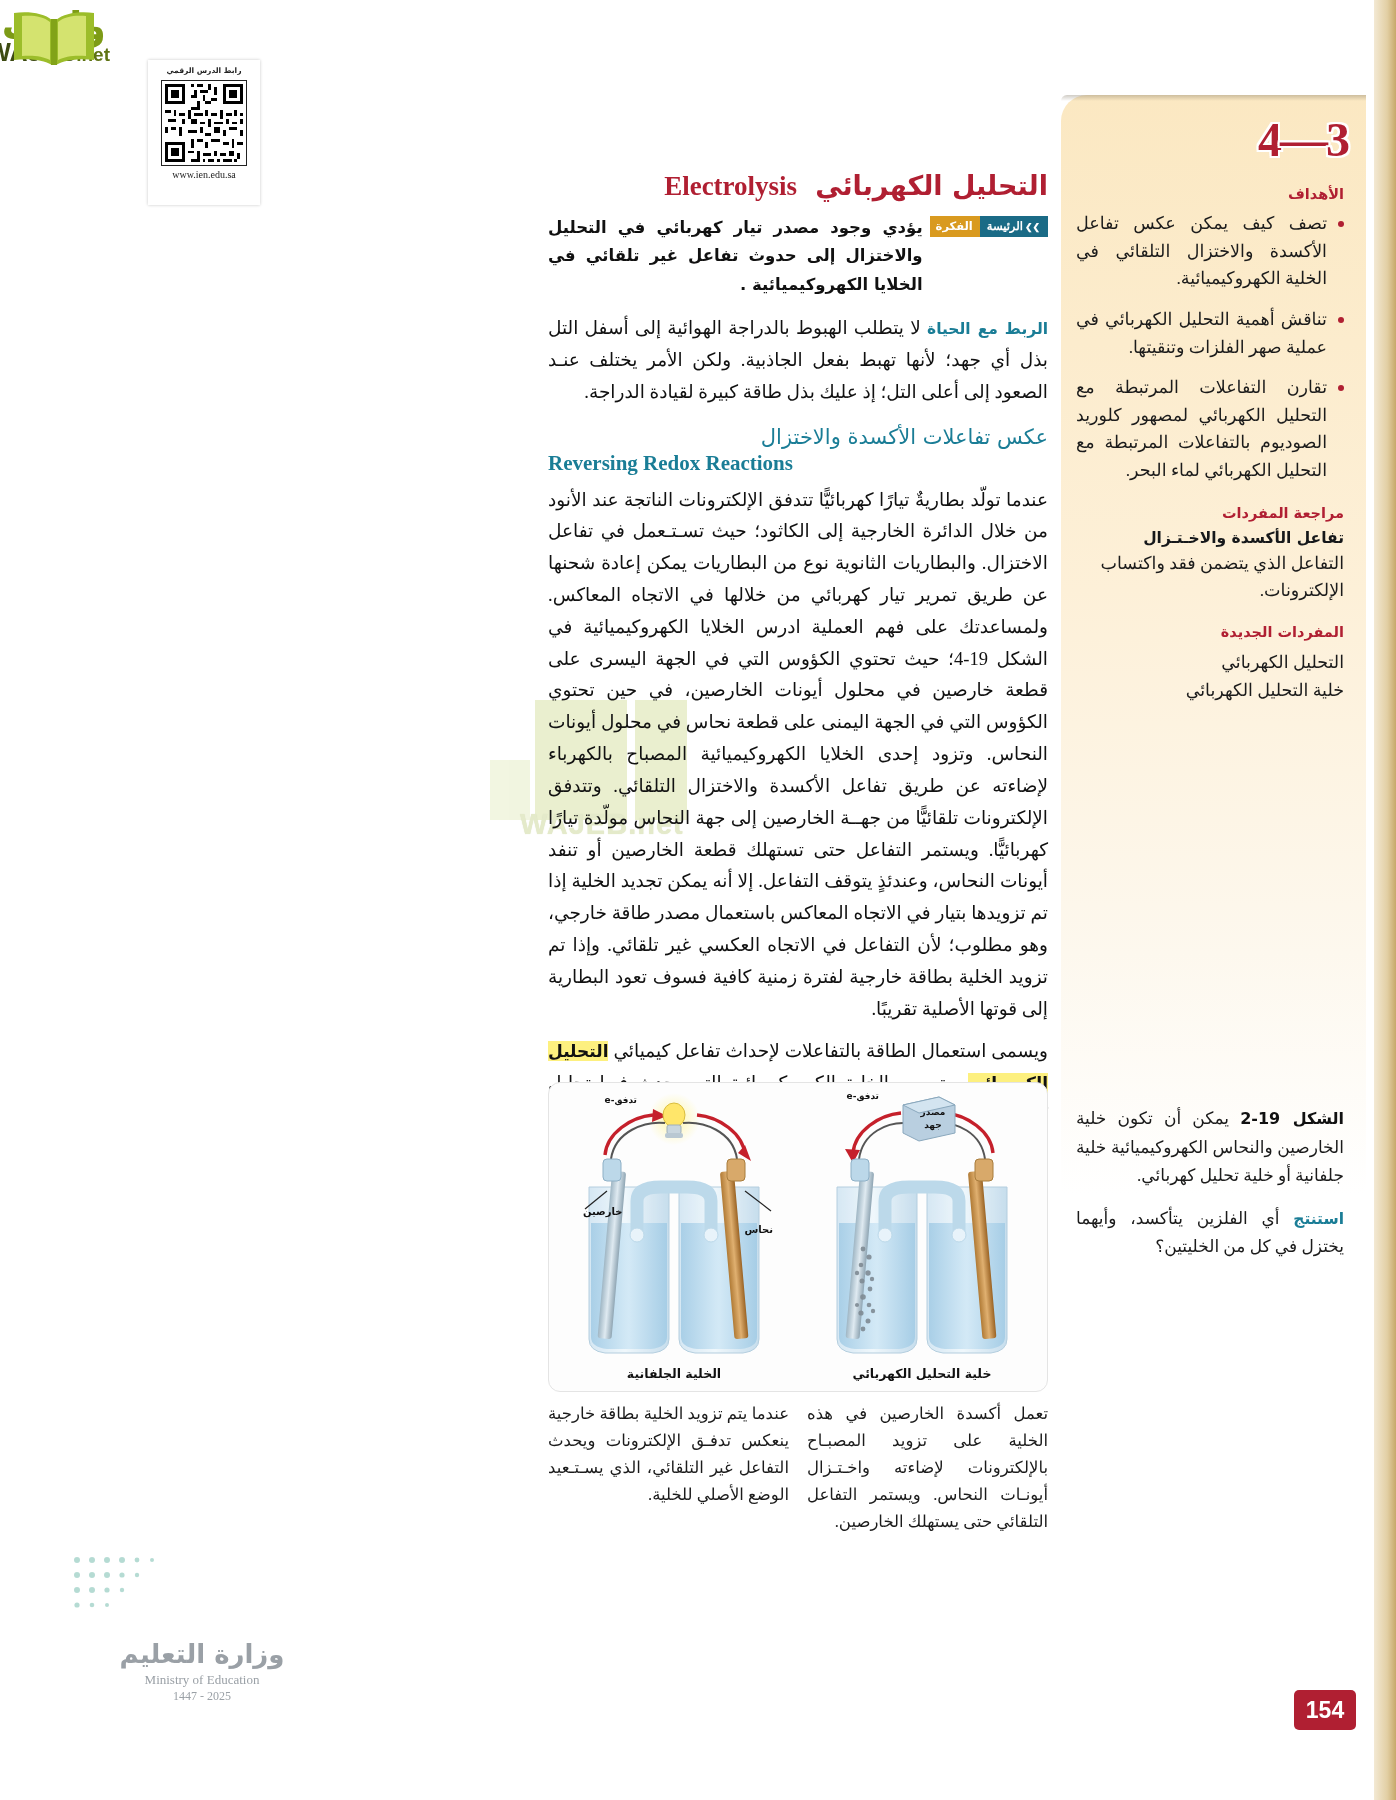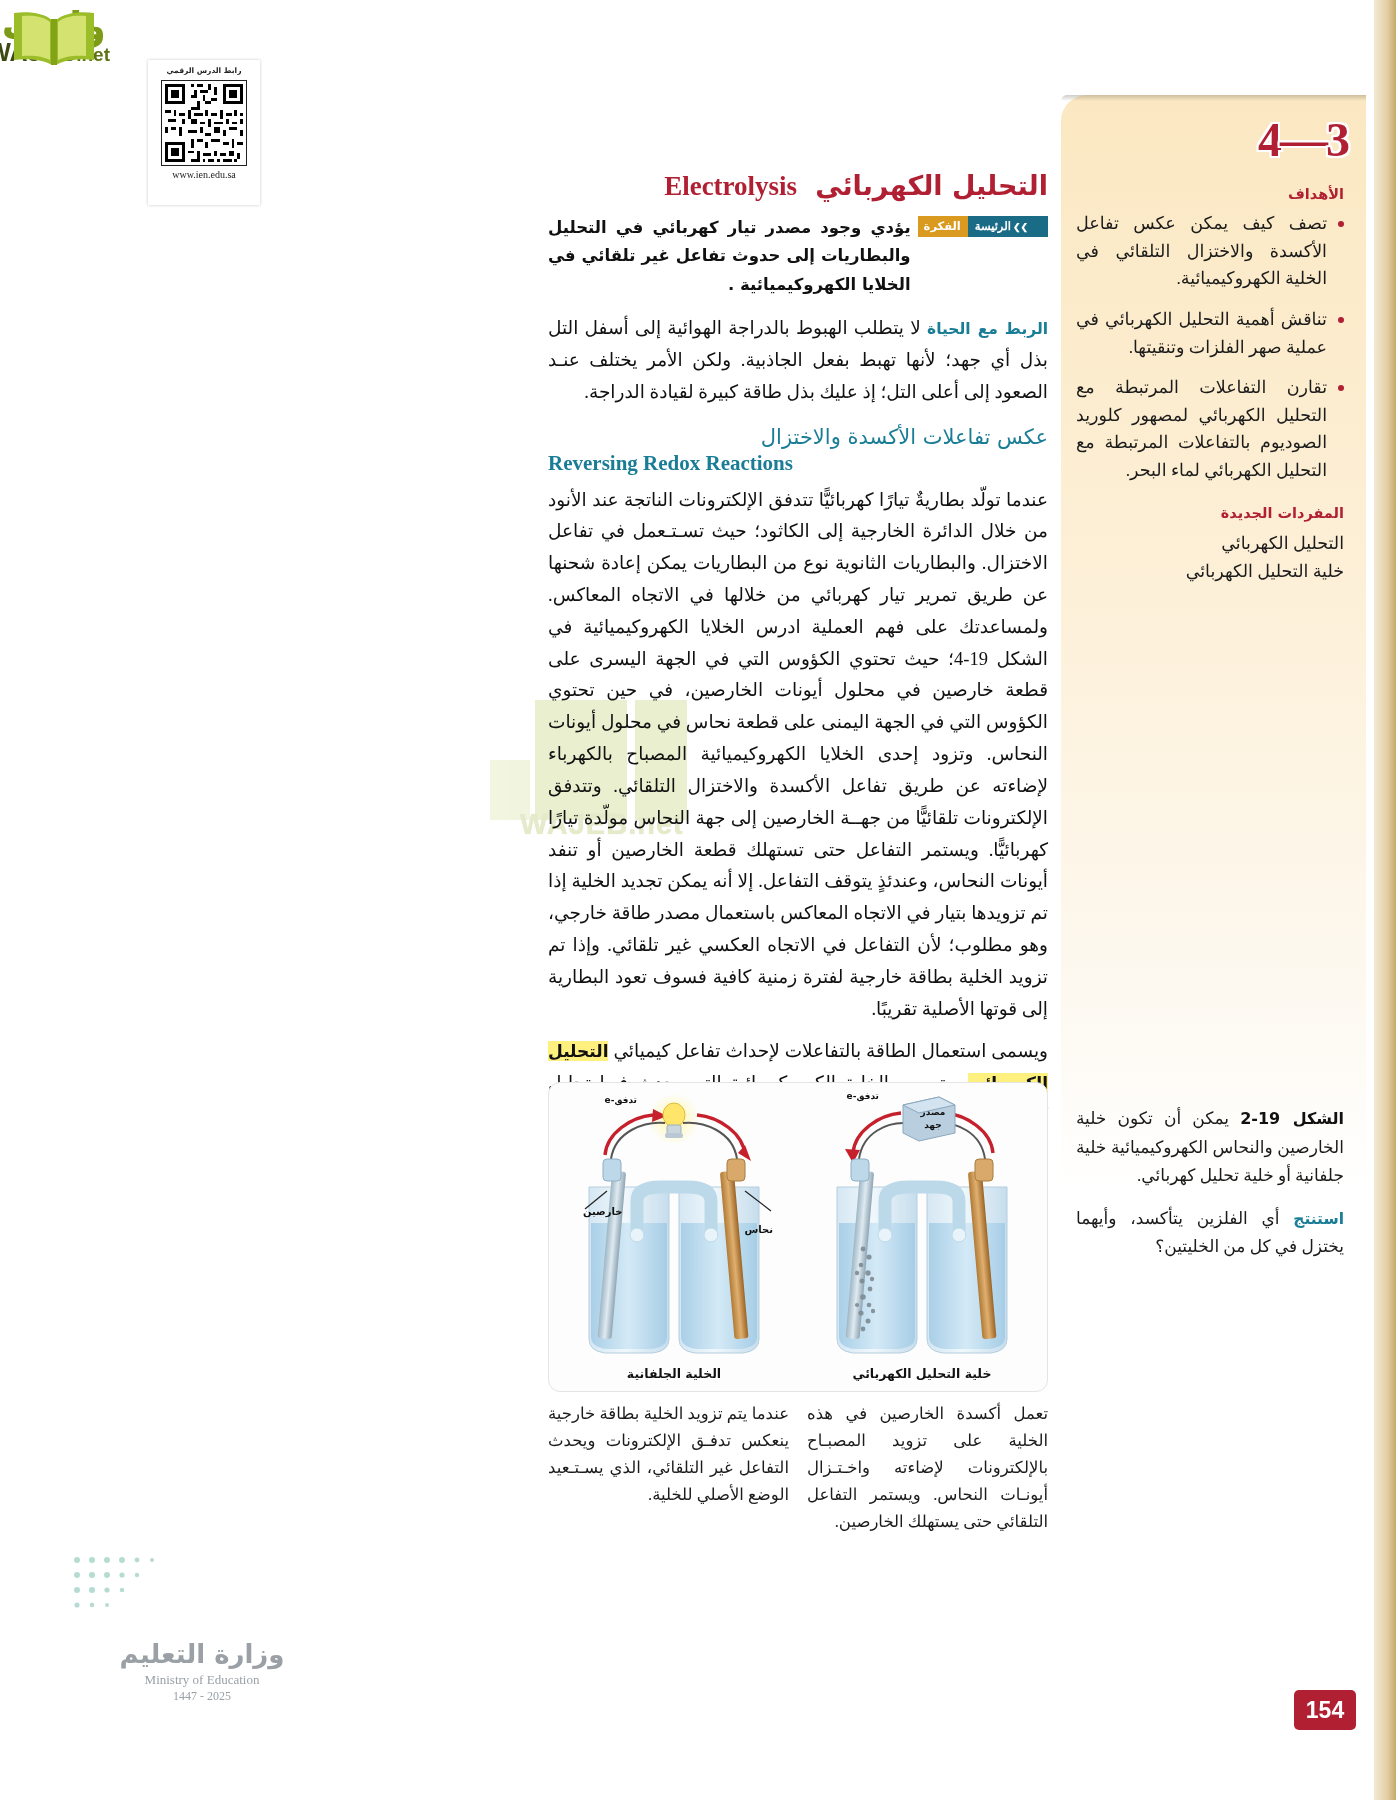--- a/index.html
+++ b/index.html
@@ -122,21 +122,21 @@
   .badge-idea{
     flex:0 0 auto; margin-top:2px; position:relative; height:21px;
     display:flex; align-items:stretch;
   }
   .badge-idea .b-left{
     background:#d99a1f; color:#fff; font-family:"DejaVu Sans",sans-serif;
     font-size:11.5px; font-weight:bold; padding:3px 7px 3px 6px; line-height:15px;
   }
   .badge-idea .b-right{
     background:#1a6b86; color:#fff; font-family:Liberation Serif, serif;
-    font-size:11.5px; font-weight:bold; padding:3px 20px 3px 7px; line-height:15px;
+    font-size:11.5px; font-weight:bold; padding:3px 8px 3px 7px; line-height:15px;
     position:relative;
   }
   .badge-idea .b-right::before{
     content:"❯❯"; font-size:9px; margin-left:2px; color:#fff;
   }
   .main-idea-text{
     font-family:"DejaVu Sans",sans-serif; font-size:16.5px; font-weight:bold;
     line-height:1.72; color:#111; text-align:justify;
   }
 
@@ -311,20 +311,25 @@
   <div class="section-badge">3—4</div>
 
   <div class="side-body">
     <div class="side-head">الأهداف</div>
     <ul class="obj-list">
       <li class="obj-item">تصف كيف يمكن عكس تفاعل الأكسدة والاختزال التلقائي في الخلية الكهروكيميائية.</li>
       <li class="obj-item">تناقش أهمية التحليل الكهربائي في عملية صهر الفلزات وتنقيتها.</li>
       <li class="obj-item">تقارن التفاعلات المرتبطة مع التحليل الكهربائي لمصهور كلوريد الصوديوم بالتفاعلات المرتبطة مع التحليل الكهربائي لماء البحر.</li>
     </ul>
 
+    <div class="side-sub">
+      <div class="side-head">مراجعة المفردات</div>
+      <div class="vocab-term">تفاعل الأكسدة والاخـتـزال</div>
+      <div class="vocab-def">التفاعل الذي يتضمن فقد واكتساب الإلكترونات.</div>
+    </div>
 
     <div class="side-sub">
       <div class="side-head">المفردات الجديدة</div>
       <div class="newvocab-item">التحليل الكهربائي</div>
       <div class="newvocab-item">خلية التحليل الكهربائي</div>
     </div>
   </div>
 
   <div class="fig-caption-block">
     <p style="margin-bottom:14px;">
@@ -342,21 +347,21 @@
     <div class="title-row">
       <span class="title-ar">التحليل الكهربائي</span>
       <span class="title-en">Electrolysis</span>
     </div>
 
     <div class="main-idea-row">
       <span class="badge-idea">
         <span class="b-right">الرئيسة</span>
           <span class="b-left">الفكرة</span>
       </span>
-      <span class="main-idea-text">يؤدي وجود مصدر تيار كهربائي في التحليل والبطاريات إلى حدوث تفاعل غير تلقائي في الخلايا الكهروكيميائية .</span>
+      <span class="main-idea-text">يؤدي وجود مصدر تيار كهربائي في التحليل والاختزال إلى حدوث تفاعل غير تلقائي في الخلايا الكهروكيميائية .</span>
     </div>
 
     <p class="para">
       <span class="lbl-teal">الربط مع الحياة</span>
       <span>لا يتطلب الهبوط بالدراجة الهوائية إلى أسفل التل بذل أي جهد؛ لأنها تهبط بفعل الجاذبية. ولكن الأمر يختلف عنـد الصعود إلى أعلى التل؛ إذ عليك بذل طاقة كبيرة لقيادة الدراجة.</span>
     </p>
 
     <div class="sub-head">
       <span class="sub-ar">عكس تفاعلات الأكسدة والاختزال</span>
       <span class="sub-en">Reversing Redox Reactions</span>

